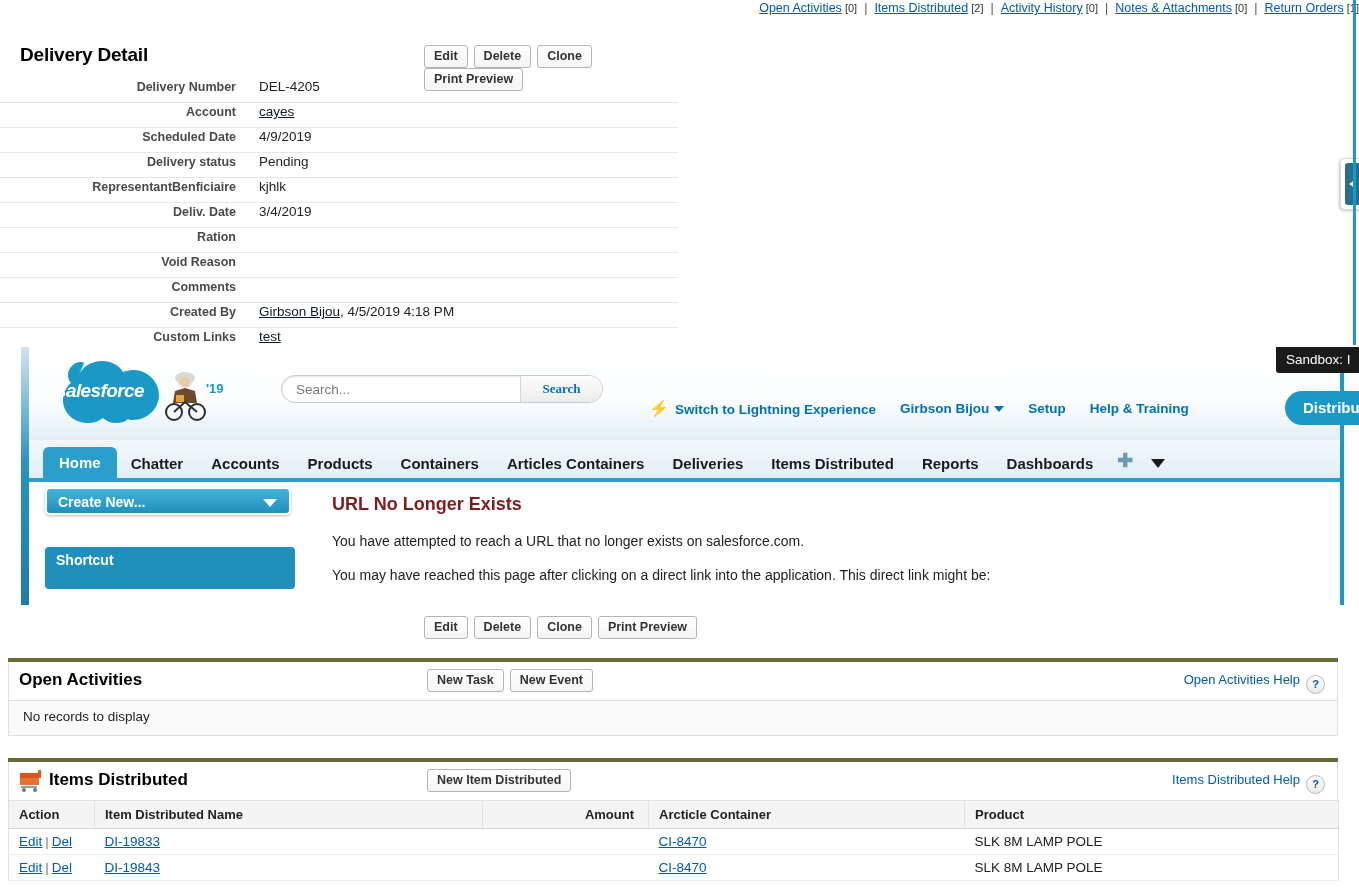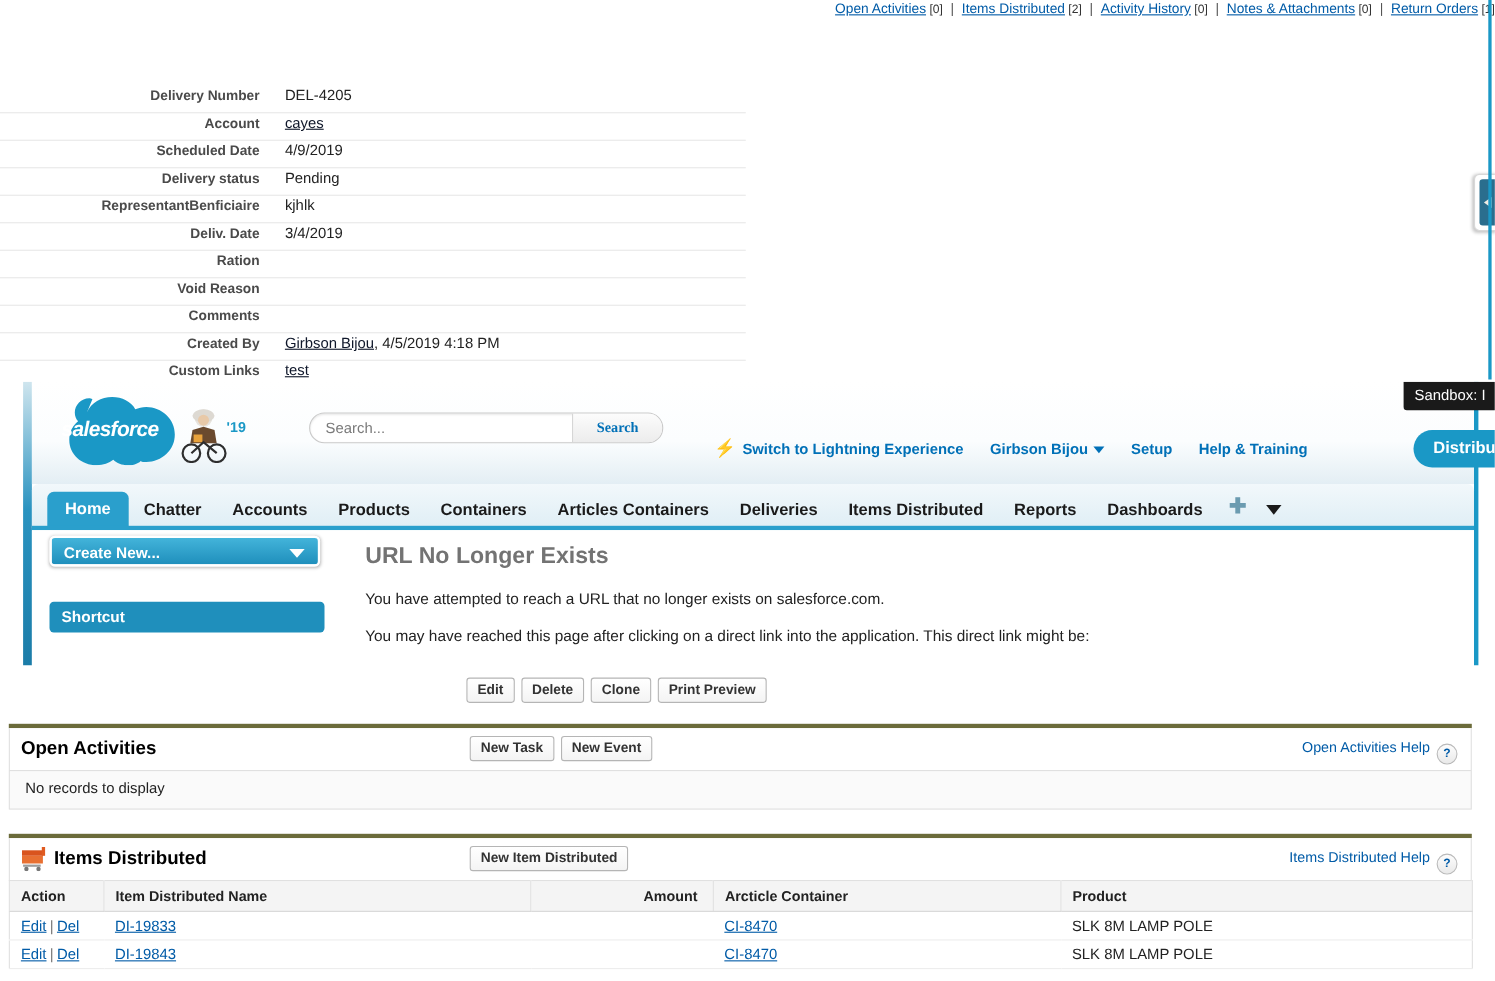--- a/index.html
+++ b/index.html
@@ -337,31 +337,31 @@
   }
   .create-new .cn-caret {
     position:absolute; right:12px; top:10px;
     width:0;height:0;
     border-left:7px solid transparent;
     border-right:7px solid transparent;
     border-top:8px solid #fff;
   }
   .shortcut {
     position:absolute; left:16px; top:65px;
-    width: 250px; height: 28px;
+    width: 250px; height: 42px;
     background: #1f8fbc;
     border-radius: 4px;
     cursor: pointer;
   }
   .shortcut span {
     position:absolute; left:11px; top:5px;
     color:#fff; font-size:14px; font-weight:bold;
   }
   .sf-main { position:absolute; left:303px; top:0; width:1008px; }
-  .err-title { font-size:21px; font-weight:bold; color:#737373; margin:12px 0 0 0; }
+  .err-title { font-size:18px; font-weight:bold; color:#7f1d1d; margin:12px 0 0 0; }
   .err-p { font-size:14px; color:#222; margin:18px 0 0 0; }
 
   
   .btn-row2 { position:absolute; left:424px; top:616px; }
 
   
   .rlist { position:absolute; left:8px; width:1330px; }
   .rlist-topline { height:4px; background:#6b6b3a; }
   .rlist-head {
     position:relative;
@@ -433,20 +433,24 @@
   td.act a { text-decoration:none; }
   td.act .bar { color:#777; padding:0 3px; }
 </style>
 </head>
 <body>
 
 <div id="page">
 
   <div class="top-links" id="toplinks"><a href="#">Open Activities</a><span class="cnt"> [0]</span><span class="sep">|</span><a href="#">Items Distributed</a><span class="cnt"> [2]</span><span class="sep">|</span><a href="#">Activity History</a><span class="cnt"> [0]</span><span class="sep">|</span><a href="#">Notes &amp; Attachments</a><span class="cnt"> [0]</span><span class="sep">|</span><a href="#">Return Orders</a><span class="cnt"> [1]</span></div>
 
+  <div class="detail-head">
+    <div class="detail-title">Delivery Detail</div>
+    <div class="btn-row" id="detailbtns"><button class="sfbtn">Edit</button><button class="sfbtn">Delete</button><button class="sfbtn">Clone</button><button class="sfbtn">Print Preview</button></div>
+  </div>
 
   <div class="fields" id="fieldrows">
       <div class="frow">
         <div class="flabel">Delivery Number</div>
         <div class="fvalue">DEL-4205</div>
       </div>
       <div class="frow">
         <div class="flabel">Account</div>
         <div class="fvalue"><a href="#">cayes</a></div>
       </div>

